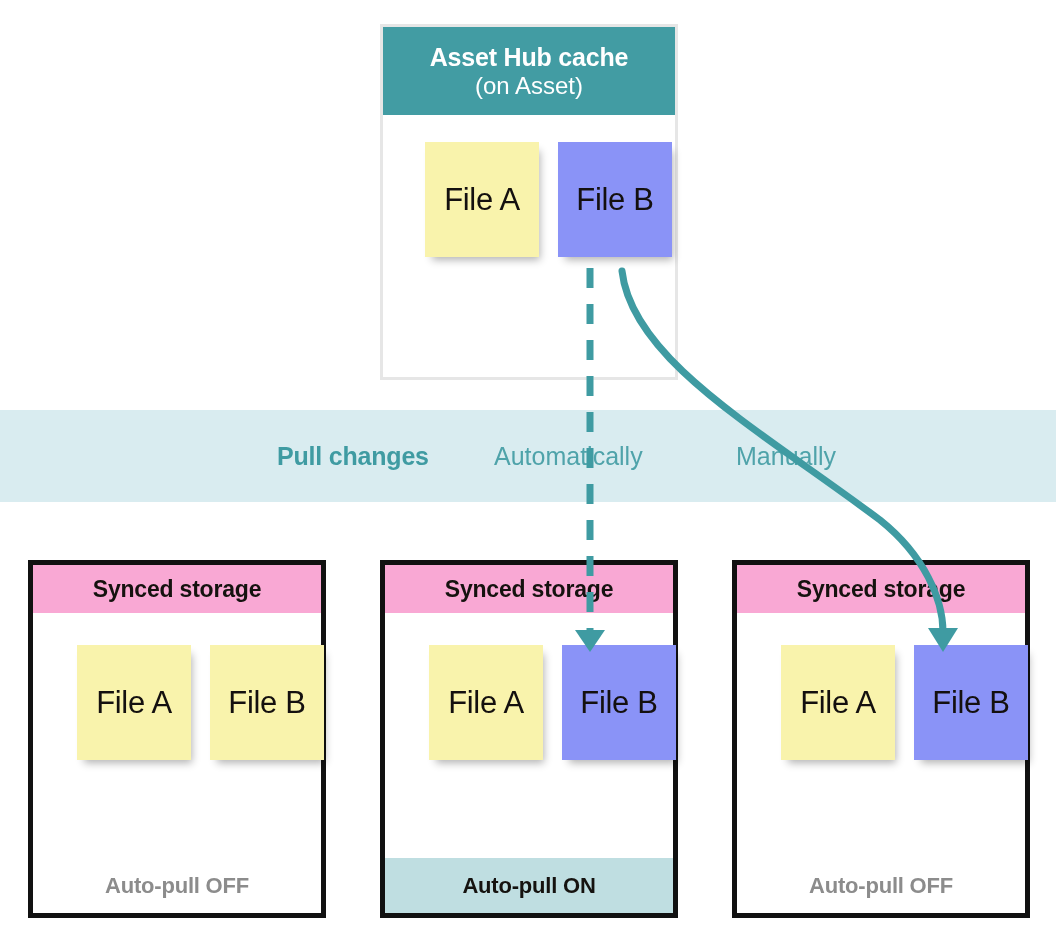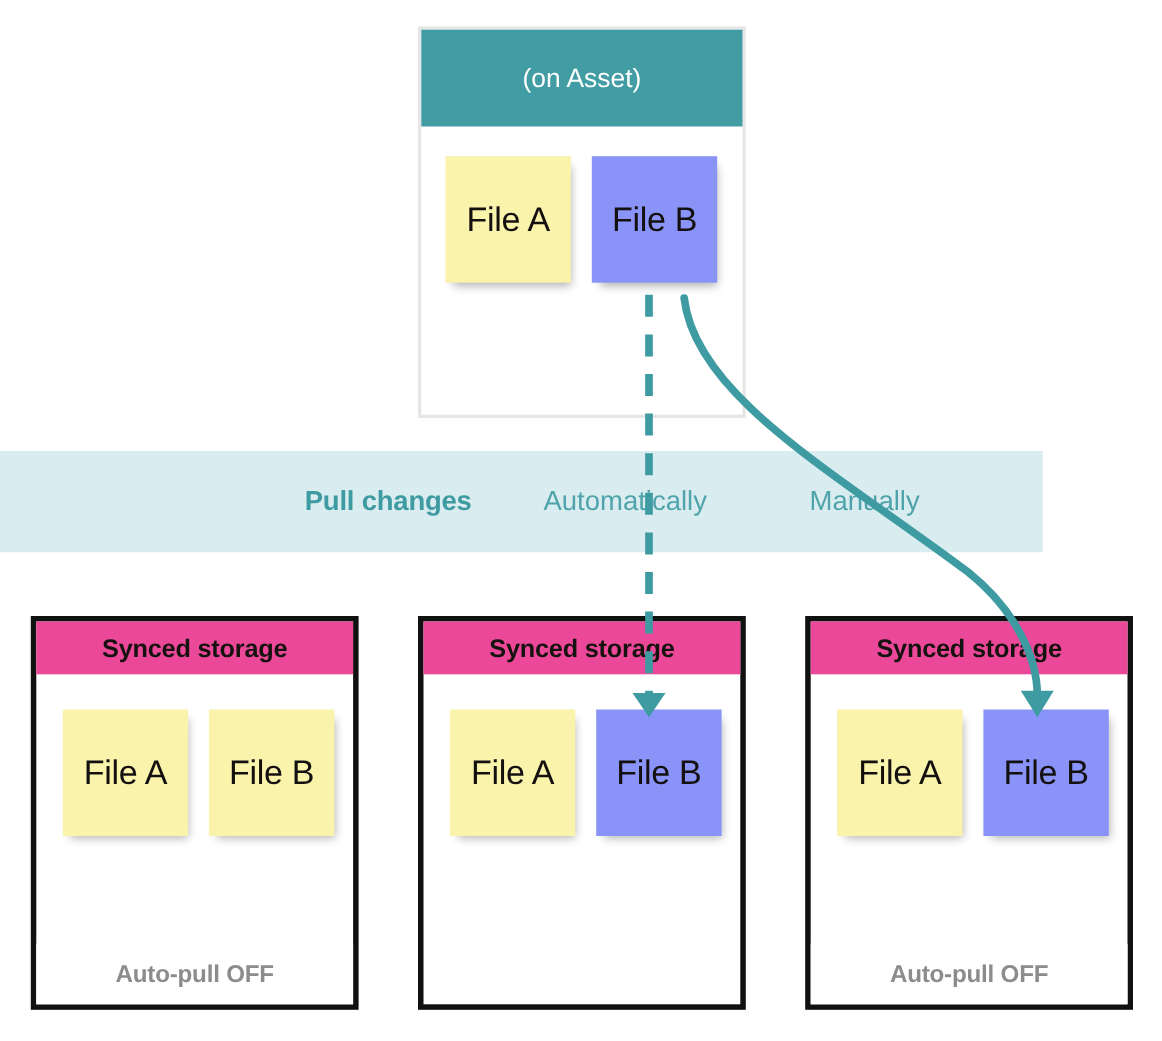--- a/index.html
+++ b/index.html
@@ -21,21 +21,21 @@
     left: 0; top: 0;
     width: 1056px;
     height: 946px;
   }
 
   
   .pull-band {
     position: absolute;
     left: 0;
     top: 410px;
-    width: 948px;
+    width: 1056px;
     height: 92px;
     background: #d9ecf0;
     z-index: 1;
   }
   .pull-band-label {
     position: absolute;
     top: 0;
     height: 92px;
     display: flex;
     align-items: center;
@@ -114,20 +114,21 @@
     position: absolute;
     width: 114px;
     height: 115px;
     display: flex;
     align-items: center;
     justify-content: center;
     font-size: 31px;
     color: #14100f;
     box-shadow: 4px 6px 8px -3px rgba(0,0,0,0.30);
     letter-spacing: -0.3px;
+    margin-left: 20px;
   }
   .note.yellow { background: #f9f3ac; }
   .note.blue   { background: #8a93f7; }
 
   .hub-note-a { left: 22px; top: 27px; }
   .hub-note-b { left: 155px; top: 27px; }
 
   
   .storage {
     position: absolute;
@@ -140,21 +141,21 @@
     z-index: 2;
     display: flex;
     flex-direction: column;
   }
   .storage-1 { left: 28px; }
   .storage-2 { left: 380px; }
   .storage-3 { left: 732px; }
 
   .storage-header {
     height: 48px;
-    background: #ec4899;
+    background: #f9a8d4;
     display: flex;
     align-items: center;
     justify-content: center;
     font-size: 23px;
     font-weight: bold;
     color: #15120f;
     letter-spacing: -0.2px;
     flex: none;
   }
   .storage-body {
@@ -189,20 +190,21 @@
 <div class="canvas">
 
   <div class="pull-band">
     <div class="pull-band-label pull-label-main">Pull changes</div>
     <div class="pull-band-label pull-label-auto">Automatically</div>
     <div class="pull-band-label pull-label-manual">Manually</div>
   </div>
 
   <div class="hub-box">
     <div class="hub-header">
+      <div class="hub-title">Asset Hub cache</div>
       <div class="hub-subtitle">(on Asset)</div>
     </div>
     <div class="hub-body">
       <div class="note yellow hub-note-a">File A</div>
       <div class="note blue hub-note-b">File B</div>
     </div>
   </div>
 
   <div class="storage storage-1">
     <div class="storage-header">Synced storage</div>
@@ -212,20 +214,21 @@
     </div>
     <div class="storage-footer off">Auto-pull OFF</div>
   </div>
 
   <div class="storage storage-2">
     <div class="storage-header">Synced storage</div>
     <div class="storage-body">
       <div class="note yellow storage-note-a">File A</div>
       <div class="note blue storage-note-b">File B</div>
     </div>
+    <div class="storage-footer on">Auto-pull ON</div>
   </div>
 
   <div class="storage storage-3">
     <div class="storage-header">Synced storage</div>
     <div class="storage-body">
       <div class="note yellow storage-note-a">File A</div>
       <div class="note blue storage-note-b">File B</div>
     </div>
     <div class="storage-footer off">Auto-pull OFF</div>
   </div>

